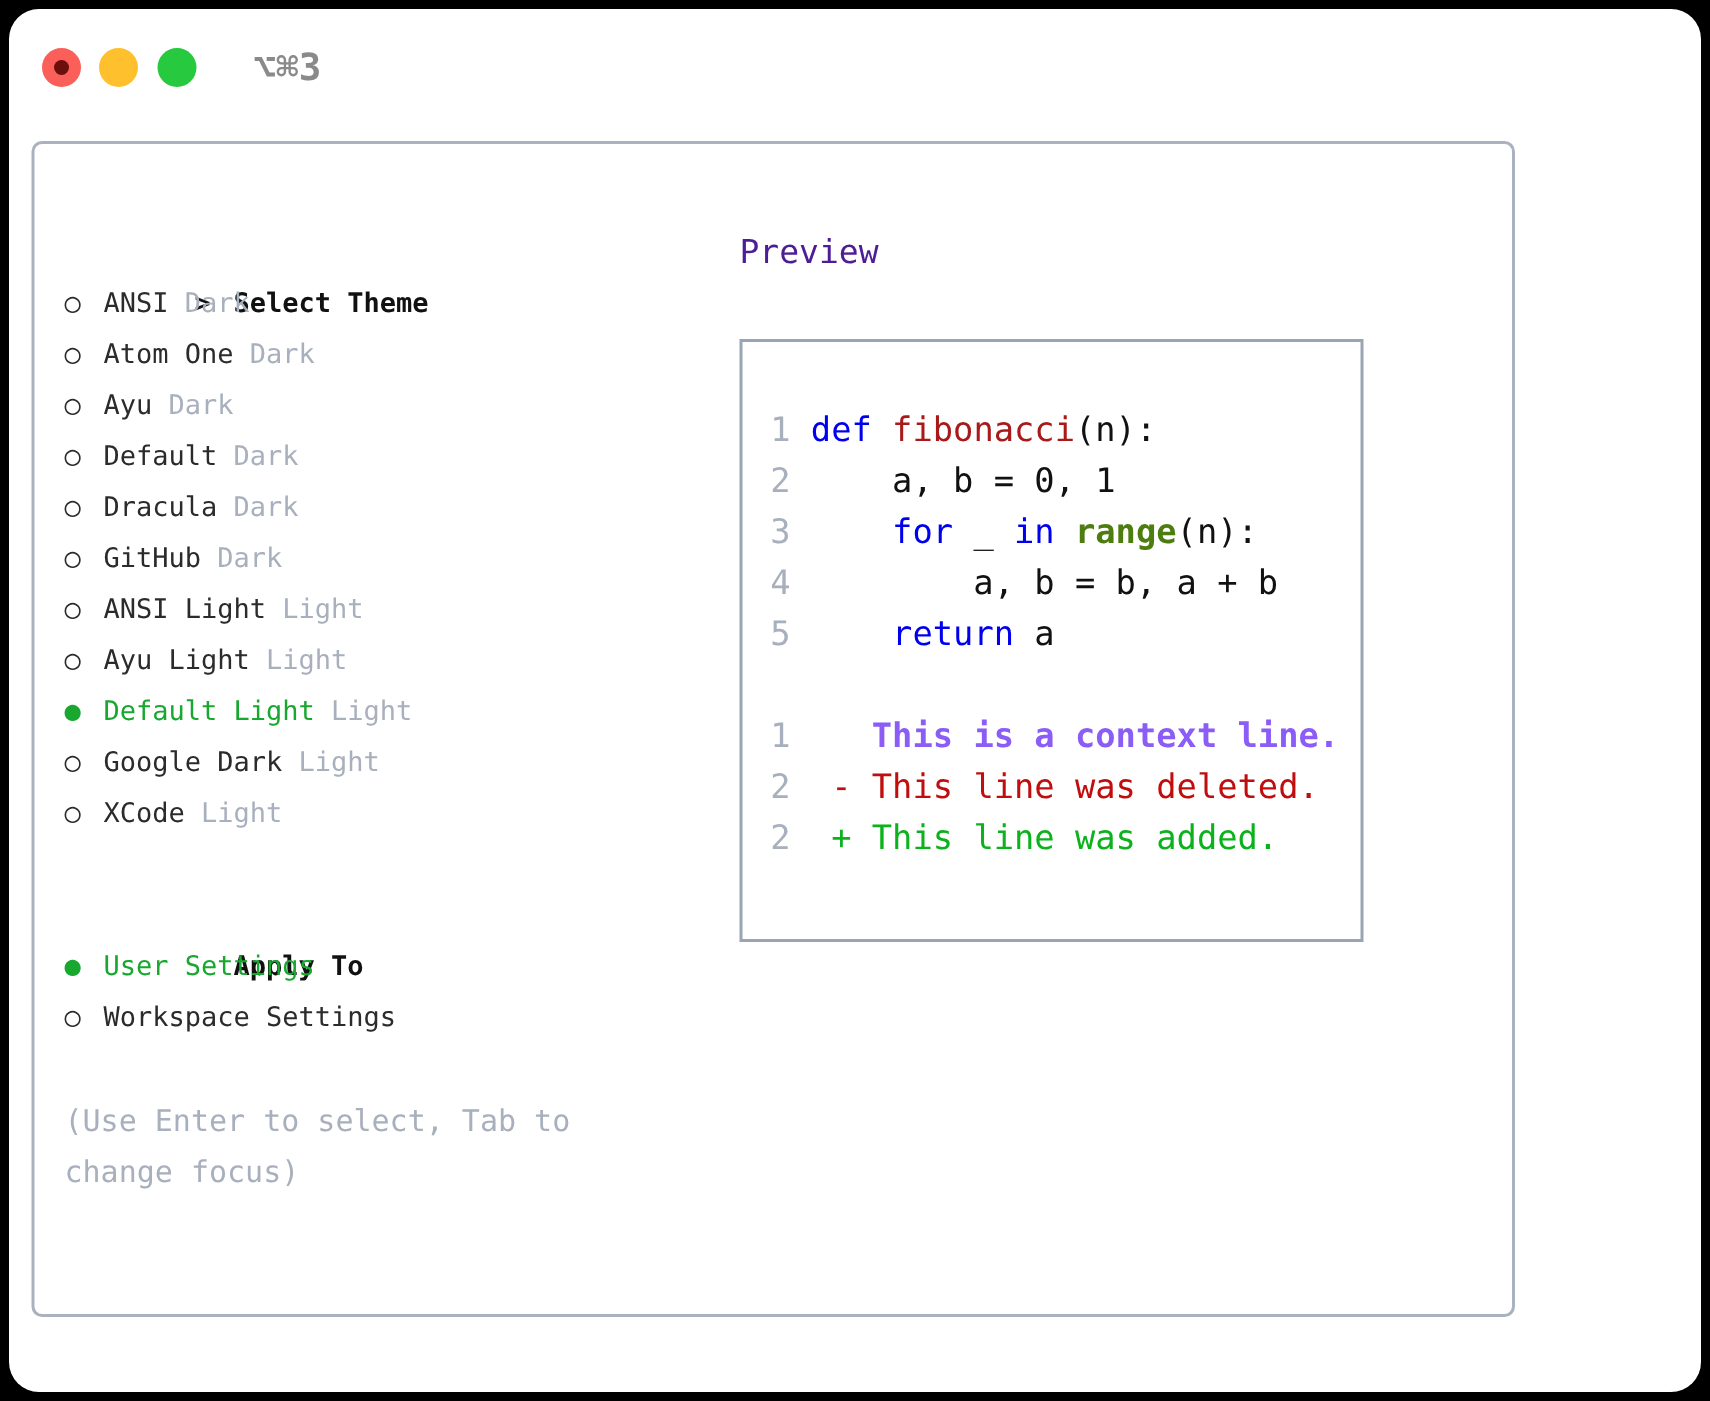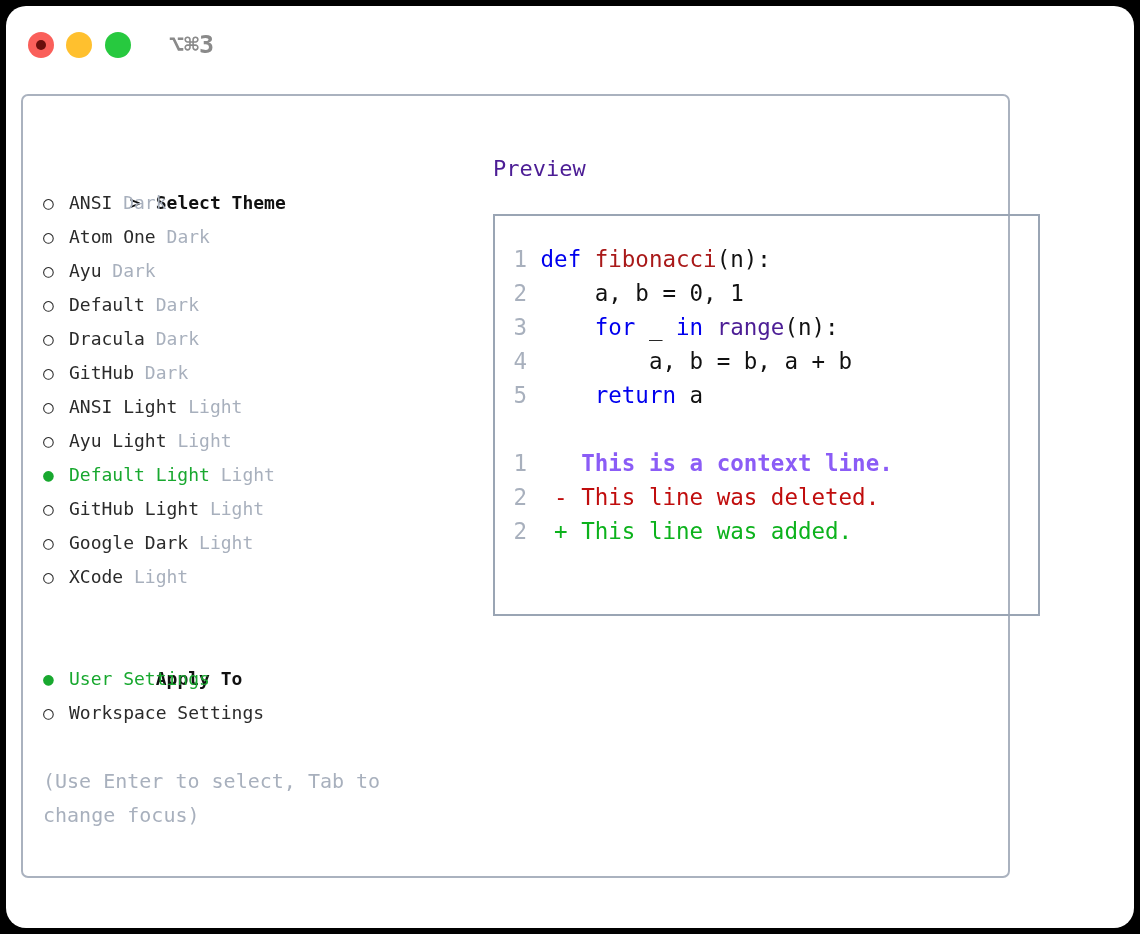--- a/index.html
+++ b/index.html
@@ -115,41 +115,41 @@
     left: 470px;
     top: 56px;
     width: 500px;
   }
   .preview-title {
     font-size: 22px;
     line-height: 34px;
     color: #4c1d95;
   }
   .preview-box {
-    margin-top: 28px;
-    width: 547px;
+    margin-top: 40px;
+    width: 416px;
     height: 402px;
     border: 2px solid #9aa5b4;
     box-sizing: border-box;
-    padding: 26px 0 0 18px;
+    padding: 42px 0 0 18px;
   }
   .code-line {
     font-size: 22.5px;
     line-height: 34px;
     white-space: pre;
   }
   .ln {
     color: #a8b0bd;
     display: inline-block;
     width: 14px;
     text-align: right;
   }
   .kw   { color: #0000ee; }
   .fn   { color: #a91919; }
-  .bi   { color: #4c1d95; }
+  .bi   { color: #4d7c0f; font-weight: bold; }
   .pl   { color: #111111; }
   .ctx  { color: #8b5cf6; font-weight: bold; }
   .del  { color: #c00d0d; }
   .add  { color: #0cb21c; }
   .gap  { height: 34px; }
 </style>
 </head>
 <body>
 
 <div class="window">
@@ -172,21 +172,20 @@
       <div id="theme-items">
           <div class="row"><span class="marker">○</span><span class="label">ANSI</span><span class="tag"> Dark</span></div>
           <div class="row"><span class="marker">○</span><span class="label">Atom One</span><span class="tag"> Dark</span></div>
           <div class="row"><span class="marker">○</span><span class="label">Ayu</span><span class="tag"> Dark</span></div>
           <div class="row"><span class="marker">○</span><span class="label">Default</span><span class="tag"> Dark</span></div>
           <div class="row"><span class="marker">○</span><span class="label">Dracula</span><span class="tag"> Dark</span></div>
           <div class="row"><span class="marker">○</span><span class="label">GitHub</span><span class="tag"> Dark</span></div>
           <div class="row"><span class="marker">○</span><span class="label">ANSI Light</span><span class="tag"> Light</span></div>
           <div class="row"><span class="marker">○</span><span class="label">Ayu Light</span><span class="tag"> Light</span></div>
           <div class="row selected"><span class="marker">●</span><span class="label">Default Light</span><span class="tag"> Light</span></div>
-          <div class="row"><span class="marker">○</span><span class="label">GitHub Light</span><span class="tag"> Light</span></div>
           <div class="row"><span class="marker">○</span><span class="label">Google Dark</span><span class="tag"> Light</span></div>
           <div class="row"><span class="marker">○</span><span class="label">XCode</span><span class="tag"> Light</span></div>
         </div>
 
       <div class="spacer-row"></div>
 
       <div class="row subheader">
         <span class="marker"> </span><span class="label">Apply To</span>
       </div>
 

